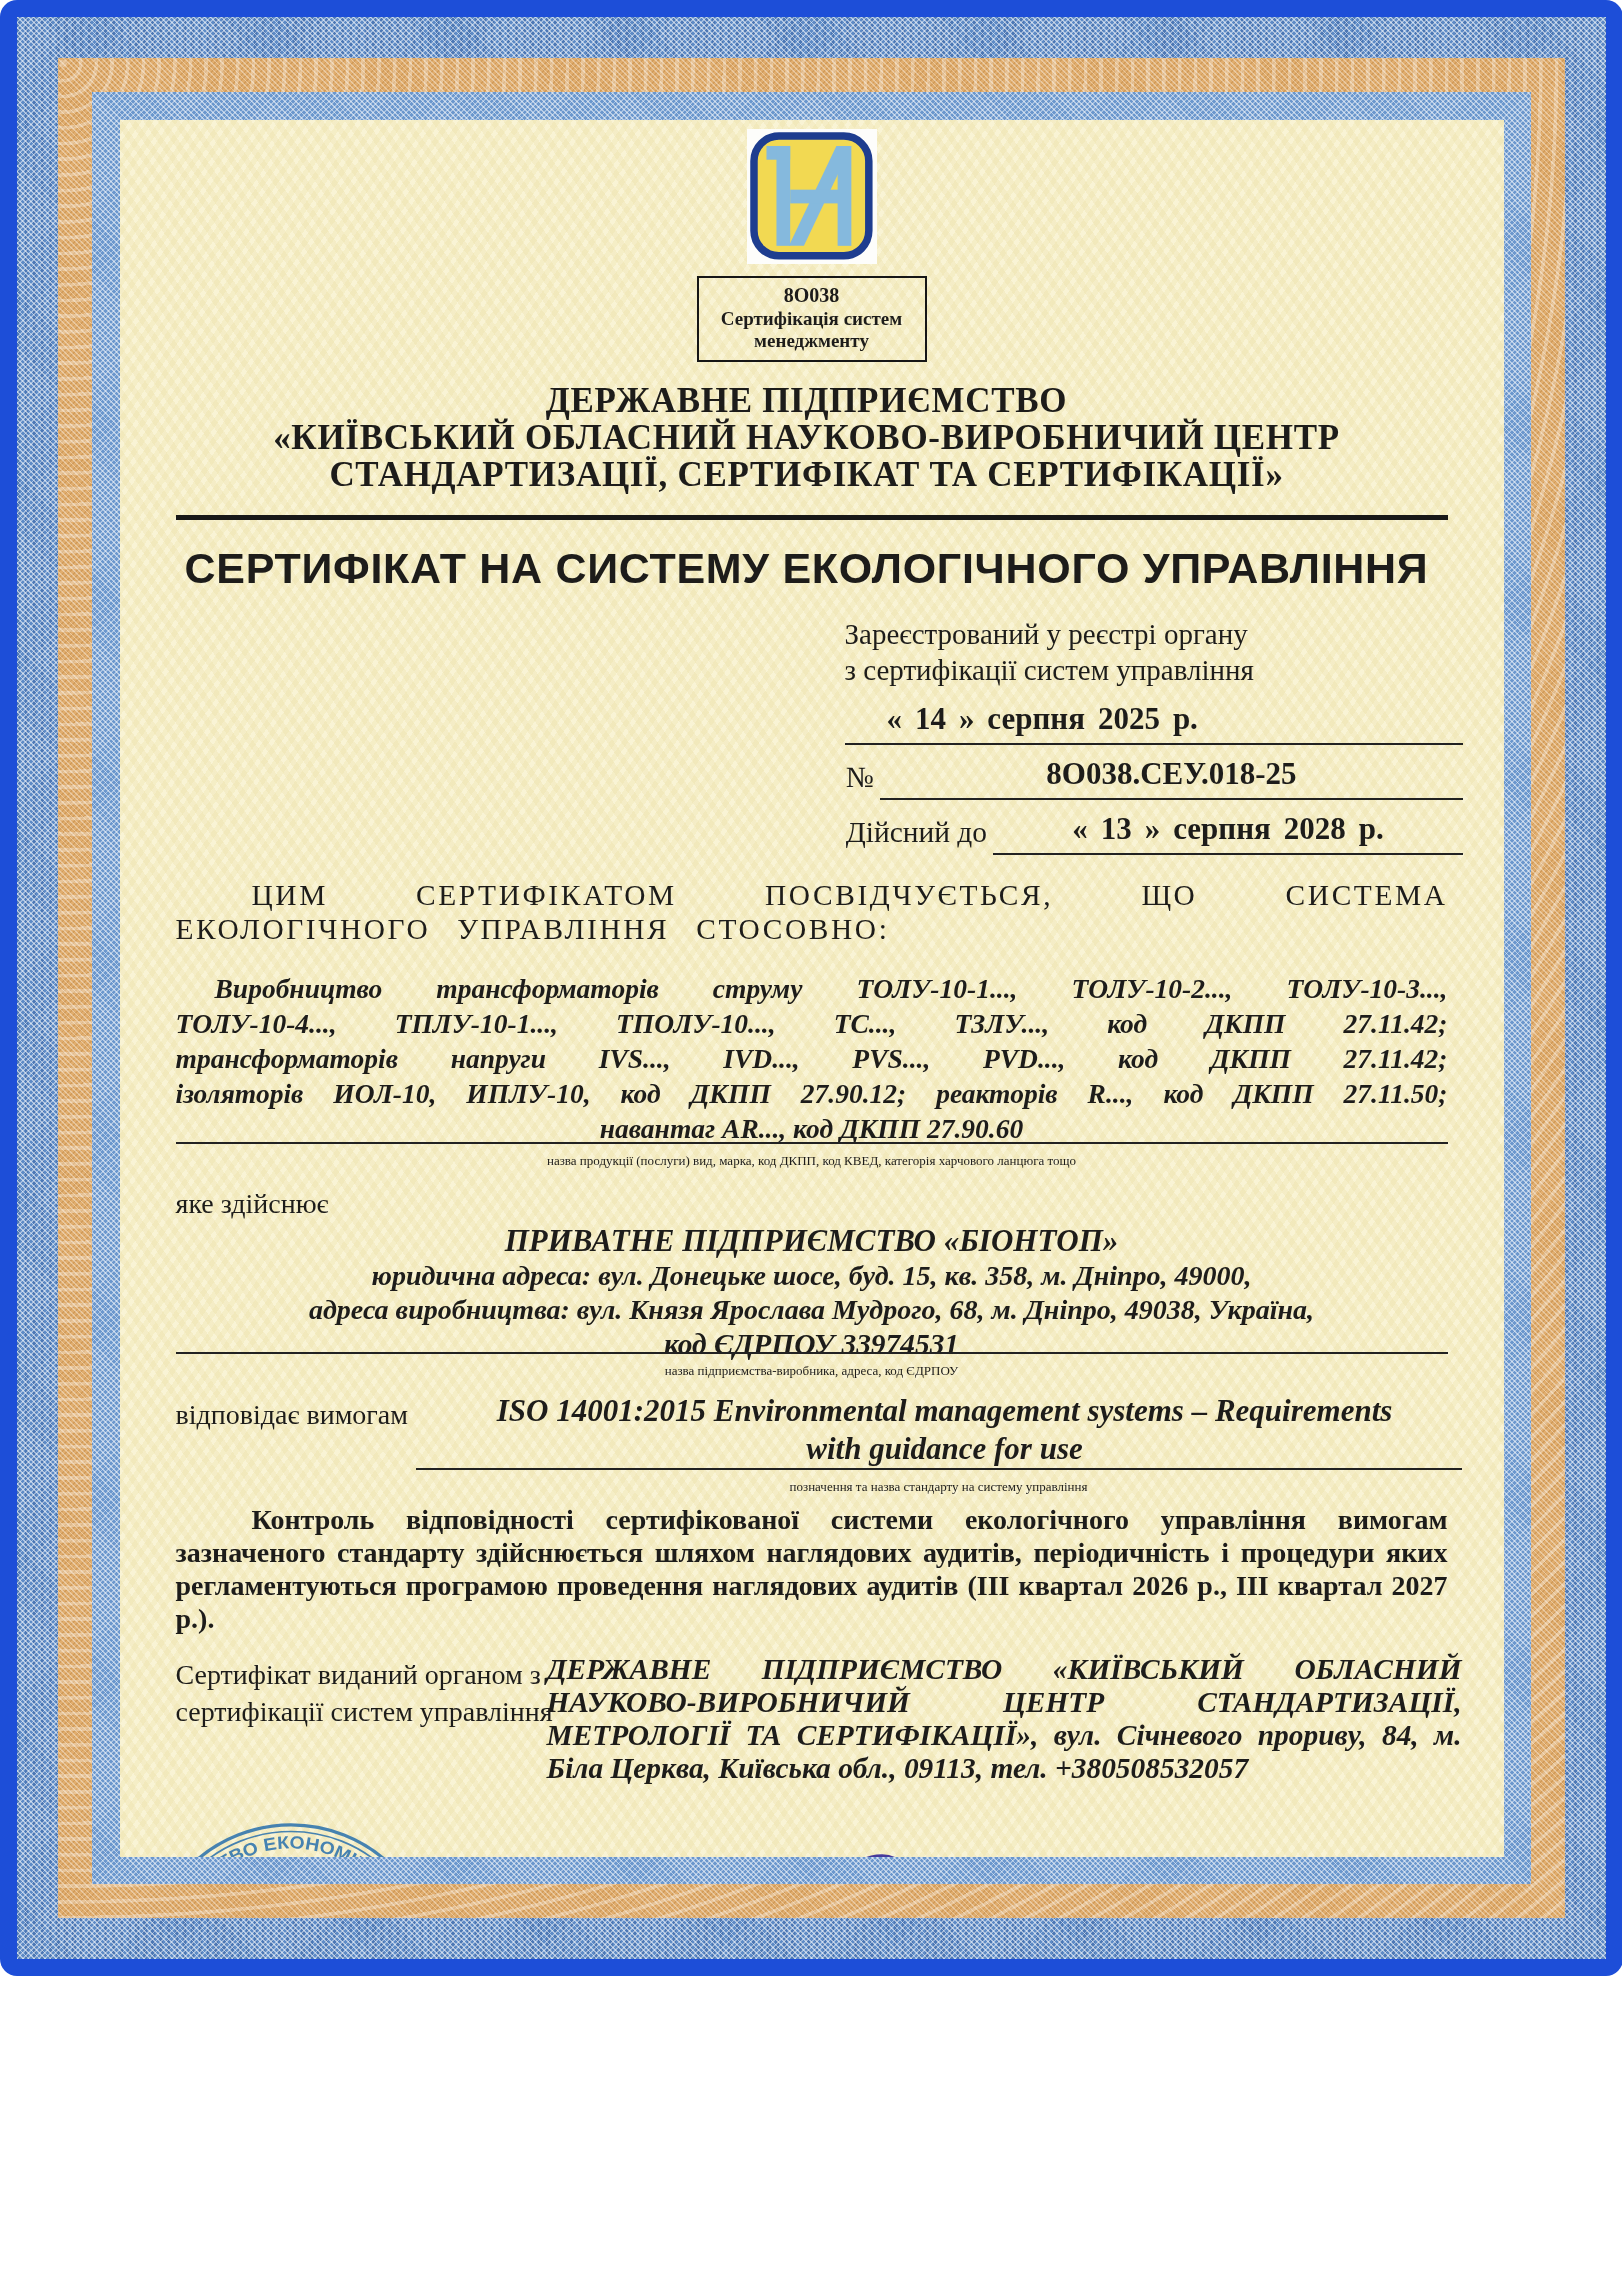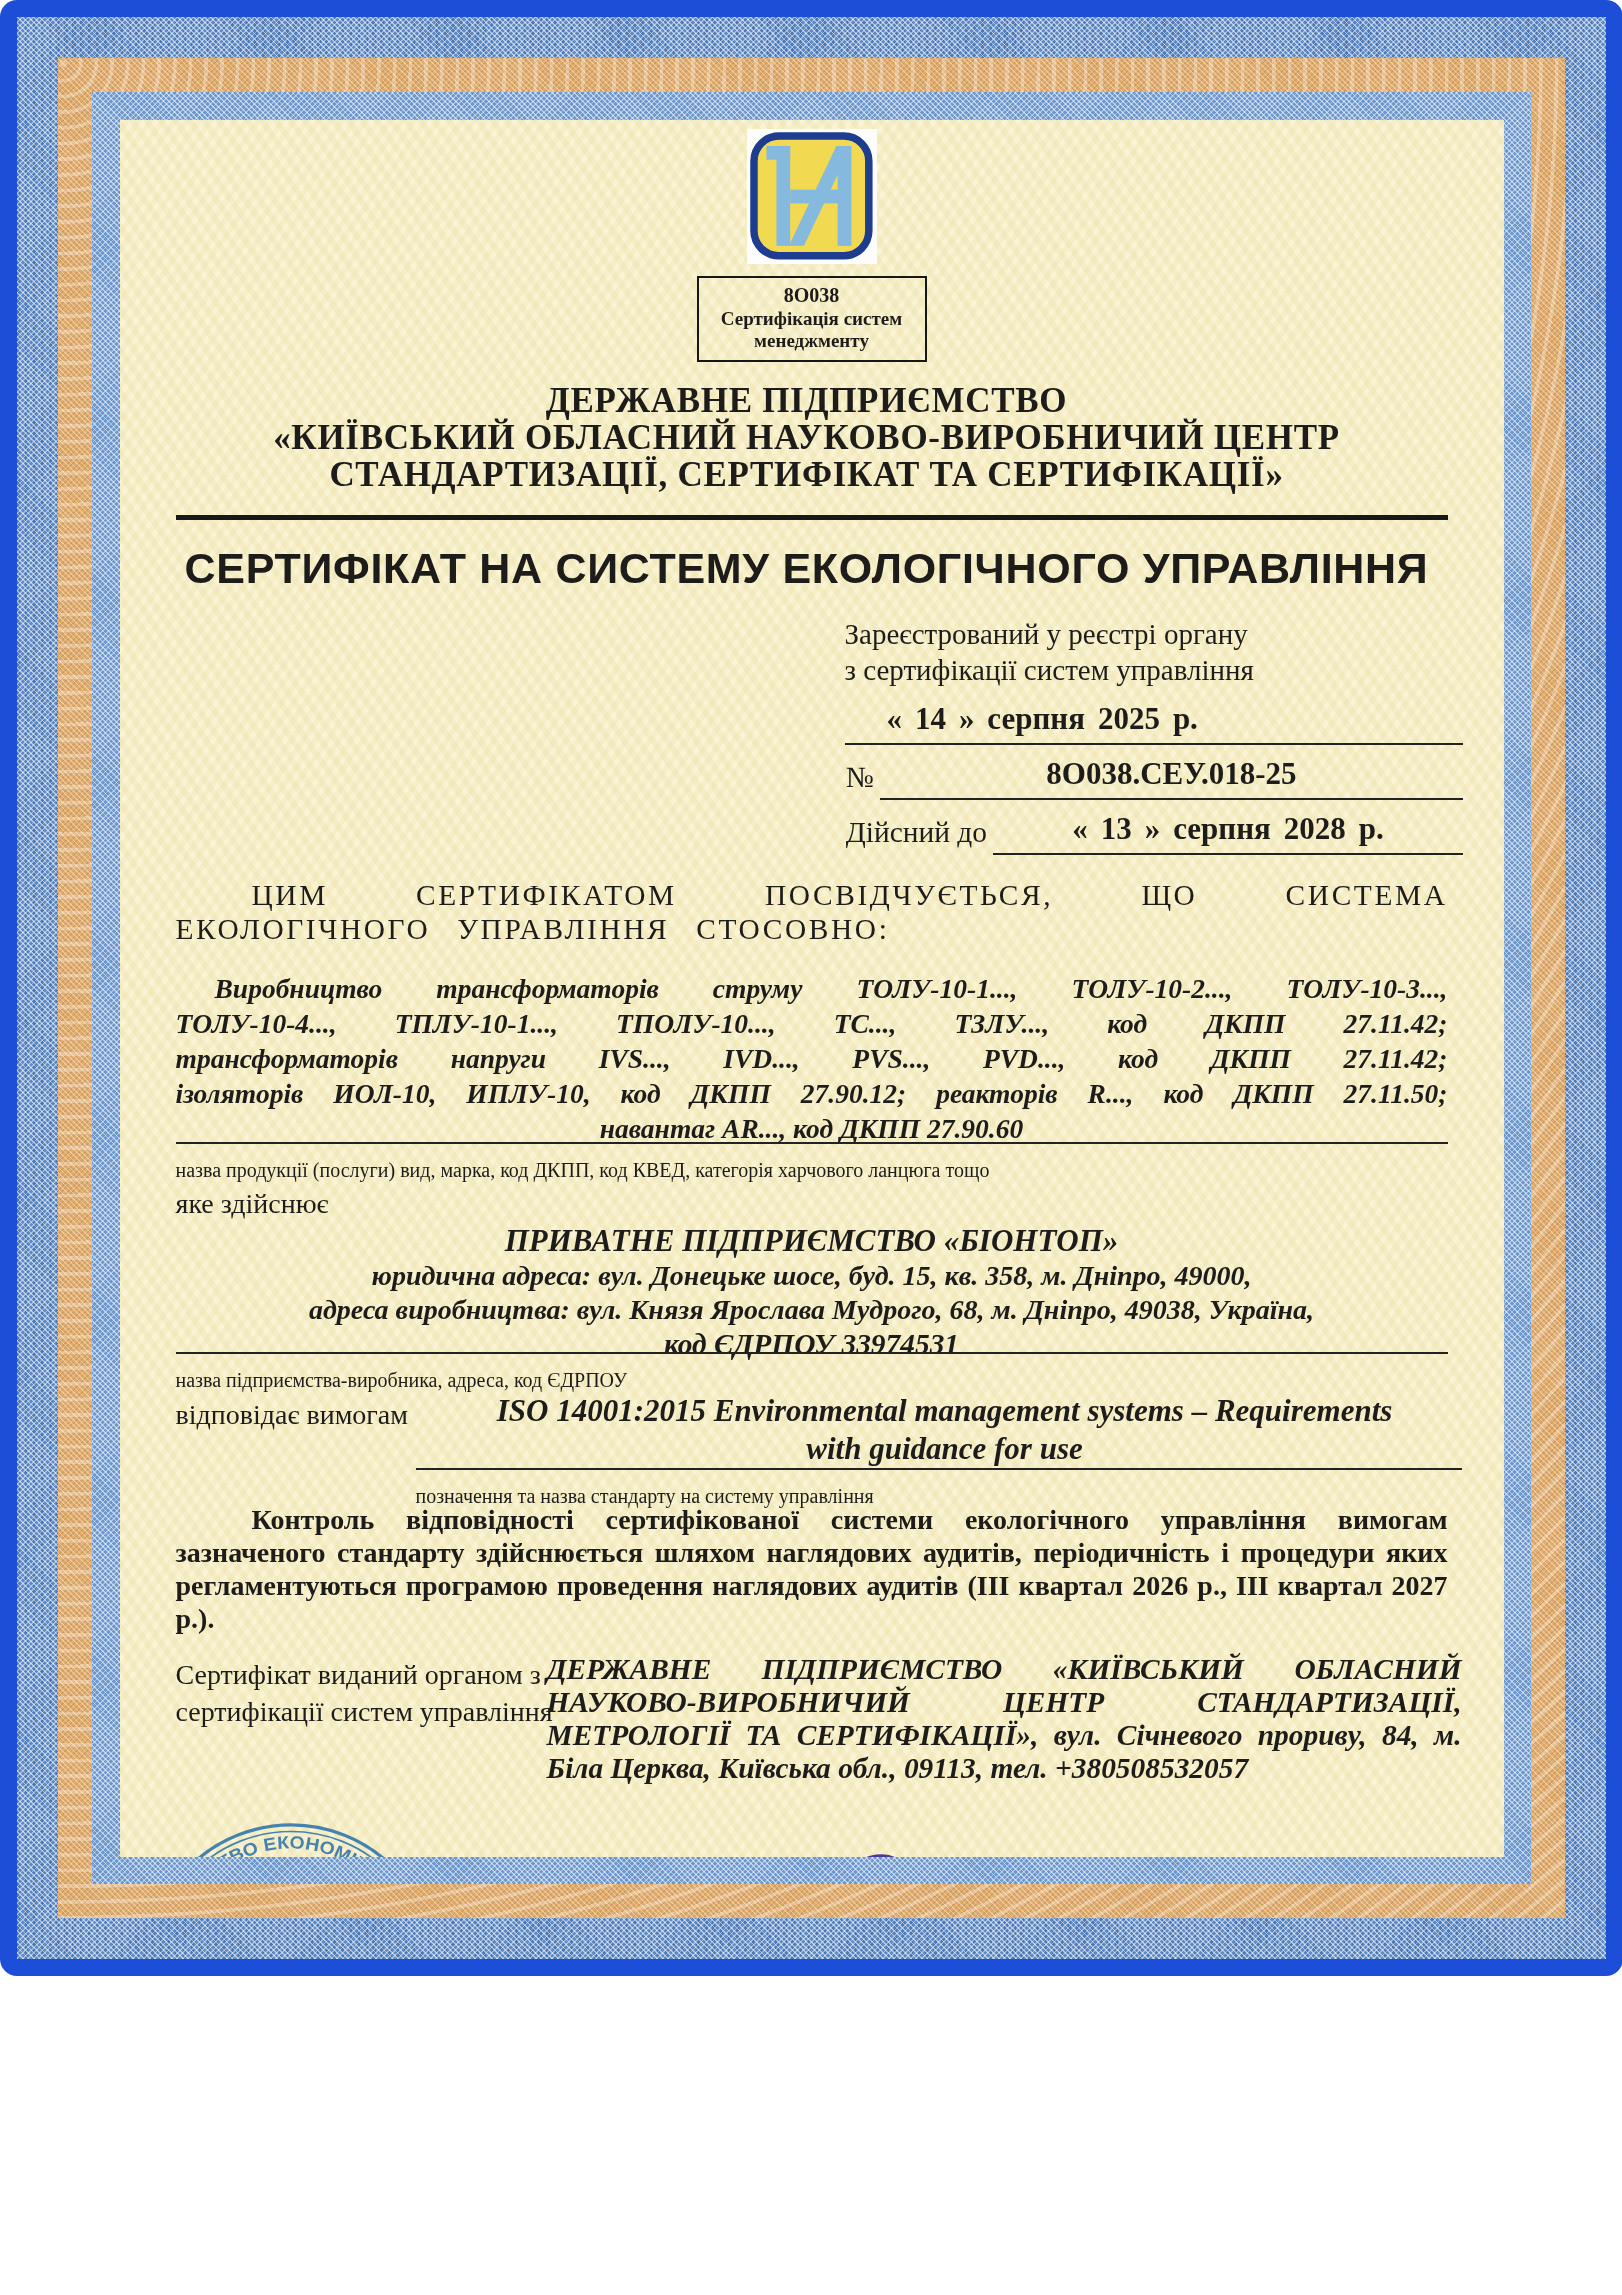--- a/index.html
+++ b/index.html
@@ -51,21 +51,21 @@
   .reg-row { display:flex; align-items:flex-end; margin-top:10.5px; }
   .reg-row .lbl { font-size:29.4px; padding:0 6.5px 6.5px 1.3px; white-space:nowrap; }
   .reg-row .val { flex:1; text-align:center; font-weight:bold; font-size:31px; border-bottom:2px solid #222; padding-bottom:6.5px; word-spacing:5.2px; }
 
   #statement { top:758px; left:56px; width:1272px; font-size:29.4px; line-height:34px; text-align:justify; text-indent:76px; letter-spacing:2.6px; word-spacing:17px; }
 
   #scope { top:851px; left:56px; width:1272px; font-style:italic; font-weight:bold; font-size:27.5px; line-height:35px; }
   .scope-j { text-align:justify; text-align-last:justify; }
   .scope-l1 { text-indent:39px; }
   .scope-c { text-align:center; }
-  .cap-rule { border-top:2px solid #222; padding-top:15px; font-size:20px; }
+  .cap-rule { border-top:2px solid #222; padding-top:9px; text-align:center; font-size:13px; }
   #scope-cap { top:1022px; left:56px; width:1272px; }
 
   #performer-intro { top:1068px; left:56px; font-size:28px; }
   #company { top:1102px; left:56px; width:1272px; text-align:center; font-weight:bold; font-style:italic; }
   .comp-name { font-size:31px; line-height:37px; }
   .comp-addr { font-size:28px; line-height:34px; }
   .comp-edr  { font-size:29.4px; line-height:34px; }
   #company-cap { top:1232px; left:56px; width:1272px; }
 
   #std-label { top:1279px; left:56px; font-size:28px; }

